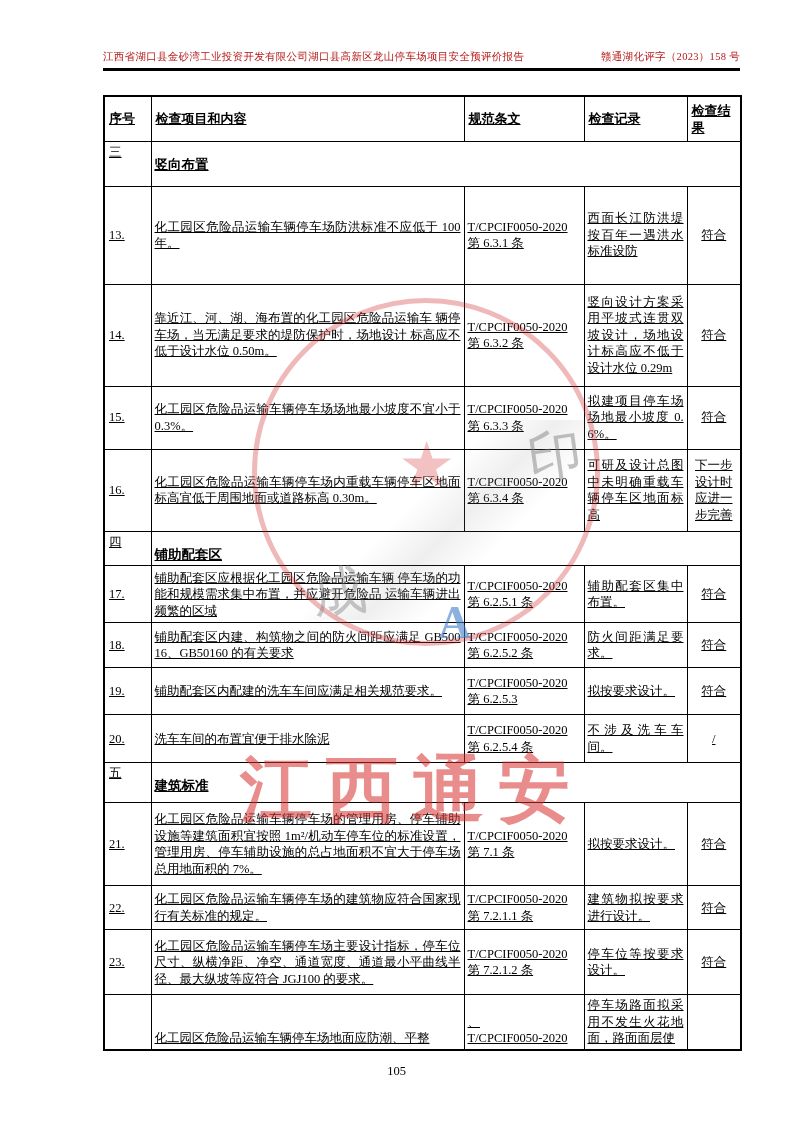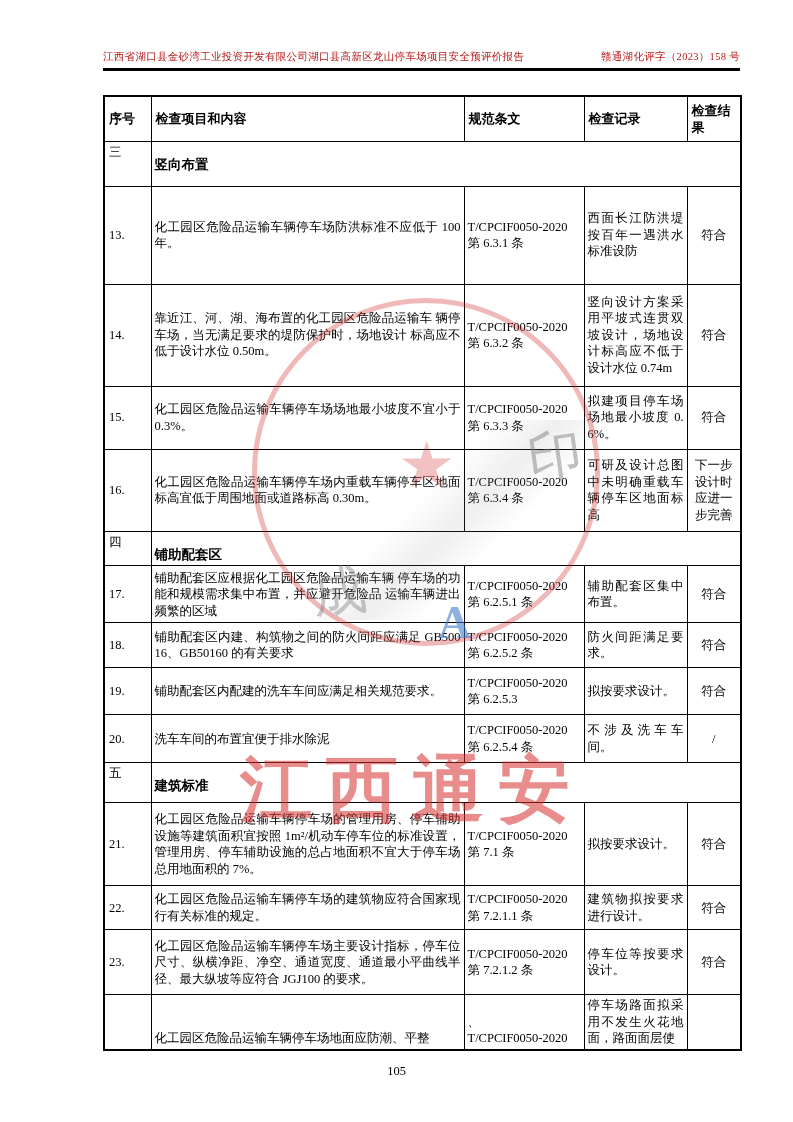--- a/index.html
+++ b/index.html
@@ -23,20 +23,21 @@
     letter-spacing: 0.3px;
     white-space: nowrap;
   }
   .doc-header .hdr-right { margin-left: 12px; }
   table.tbl {
     position: absolute;
     left: 103px; top: 95px; width: 637px;
     border-collapse: collapse;
     border: 2px solid #000;
     table-layout: fixed;
+    text-decoration: underline;
   }
   .tbl th, .tbl td {
     border: 1px solid #000;
     padding: 2px 3px;
     vertical-align: middle;
     font-size: 12.5px;
     line-height: 1.32;
     word-break: break-all;
   }
   .tbl th {
@@ -140,21 +141,21 @@
           <td class="std">T/CPCIF0050-2020
 第 6.3.1 条</td>
           <td class="record">西面长江防洪堤按百年一遇洪水标准设防</td>
           <td class="result">符合</td>
         </tr>
         <tr class="item-row" style="height: 102px;">
           <td class="no">14.</td>
           <td class="content">靠近江、河、湖、海布置的化工园区危险品运输车 辆停车场，当无满足要求的堤防保护时，场地设计 标高应不低于设计水位 0.50m。</td>
           <td class="std">T/CPCIF0050-2020
 第 6.3.2 条</td>
-          <td class="record">竖向设计方案采用平坡式连贯双坡设计，场地设计标高应不低于设计水位 0.74m</td>
+          <td class="record">竖向设计方案采用平坡式连贯双坡设计，场地设计标高应不低于设计水位 0.29m</td>
           <td class="result">符合</td>
         </tr>
         <tr class="item-row" style="height: 63px;">
           <td class="no">15.</td>
           <td class="content">化工园区危险品运输车辆停车场场地最小坡度不宜小于 0.3%。</td>
           <td class="std">T/CPCIF0050-2020
 第 6.3.3 条</td>
           <td class="record">拟建项目停车场场地最小坡度 0.6%。</td>
           <td class="result">符合</td>
         </tr>

